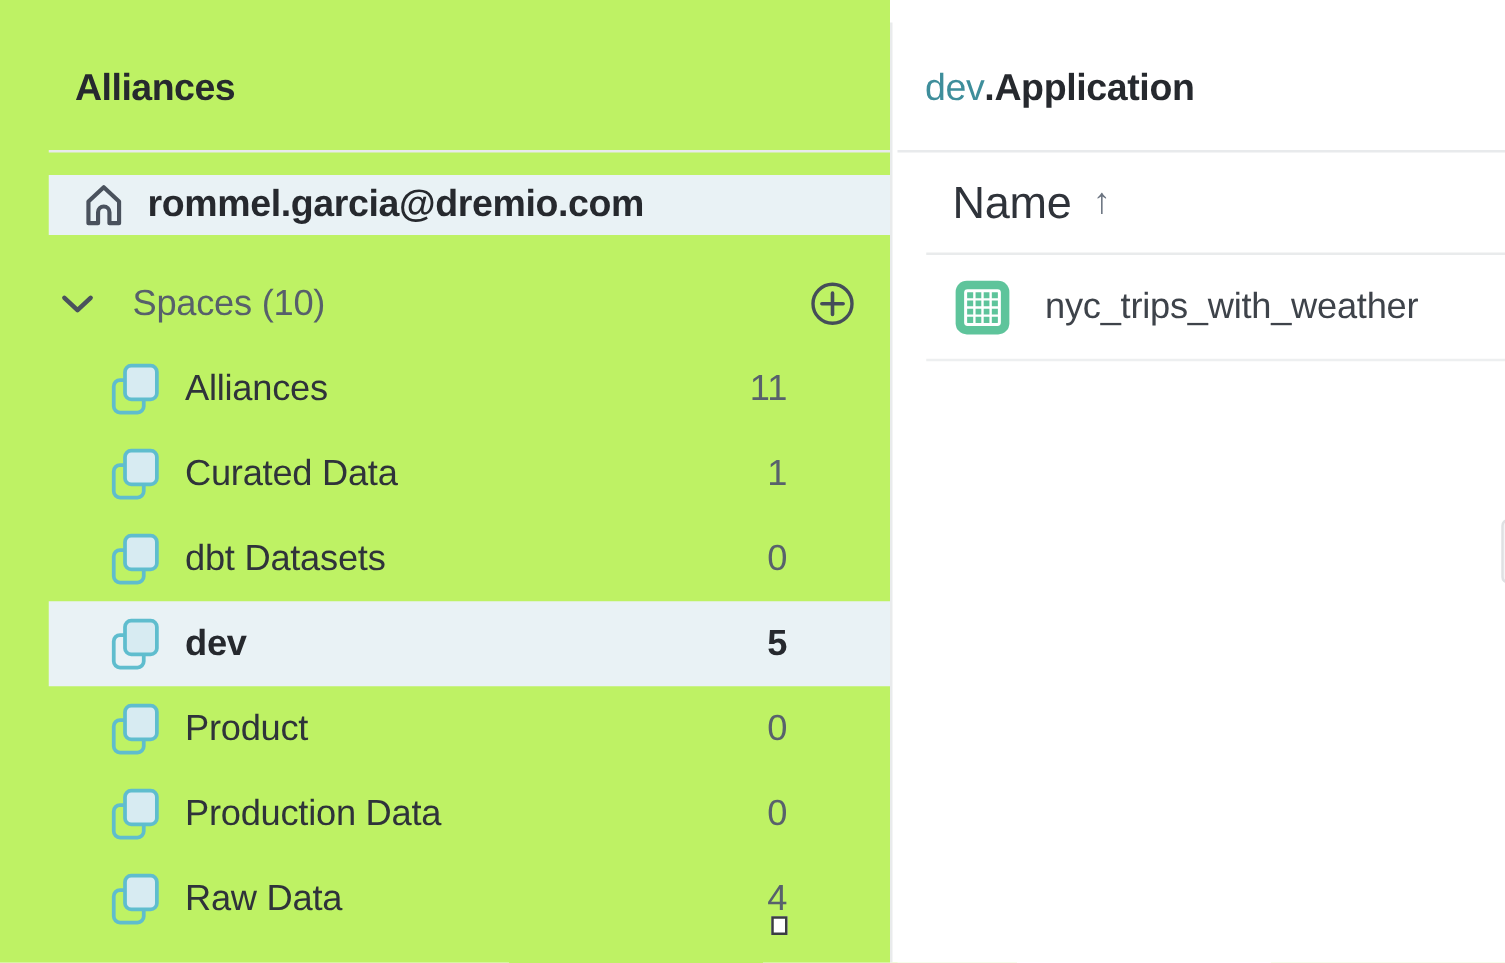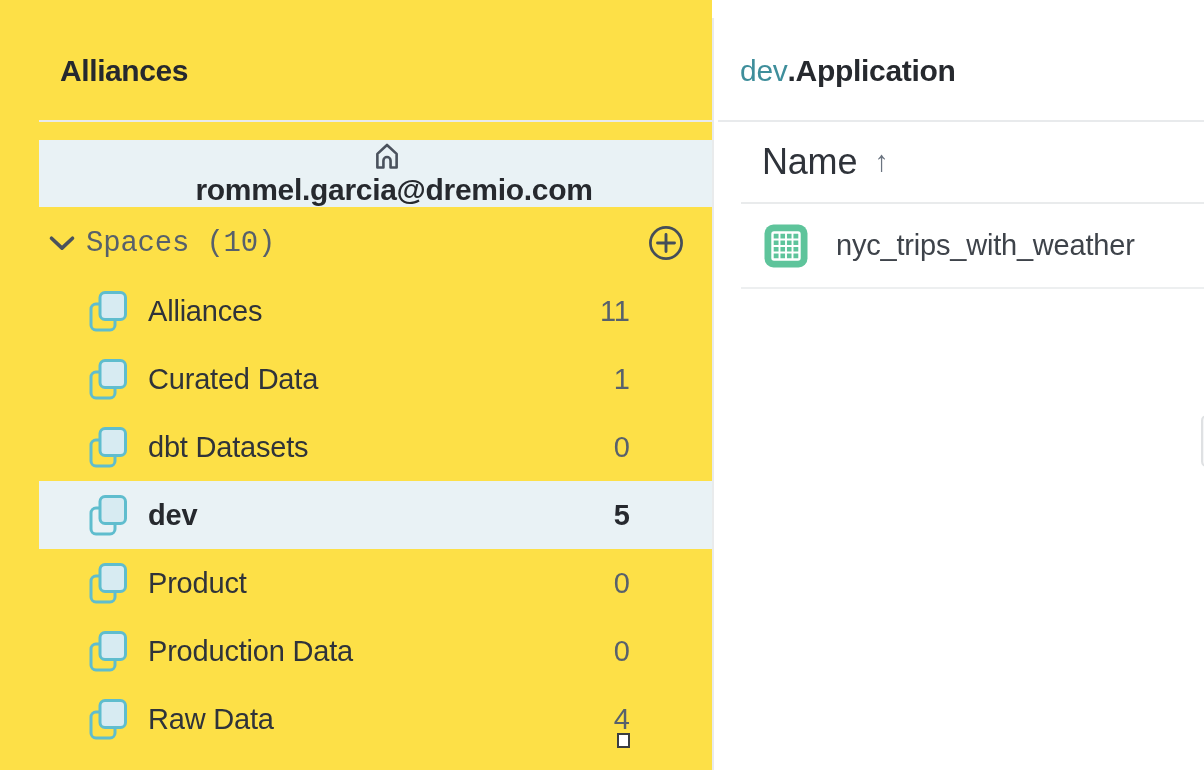--- a/index.html
+++ b/index.html
@@ -1,33 +1,33 @@
 <!DOCTYPE html>
 <html><head>
 <meta charset="utf-8">
 <style>
   * { margin:0; padding:0; box-sizing:border-box; }
   html,body { width:1204px; height:770px; background:#ffffff; overflow:hidden;
               font-family:"Liberation Sans","DejaVu Sans",sans-serif; }
 
   
-  .left-panel { position:absolute; left:0; top:0; width:712px; height:770px; background:#fde047; }
+  .left-panel { position:absolute; left:0; top:0; width:712px; height:770px; background:#bef264; }
   .panel-title { position:absolute; left:60px; top:54px; font-size:30px; font-weight:700;
                  color:#26292e; letter-spacing:-0.4px; }
   .h-divider { position:absolute; height:2px; background:#e8eaec; }
   .hd-left { left:39px; width:673px; top:120px; }
 
-  .home-row { position:absolute; left:39px; top:140px; width:673px; height:67px;
-              background:#e9f2f5; display:flex; align-items:center; padding-left:23px; cursor:pointer;flex-direction:column; }
+  .home-row { position:absolute; left:39px; top:140px; width:673px; height:48px;
+              background:#e9f2f5; display:flex; align-items:center; padding-left:23px; cursor:pointer; }
   .home-row .label { font-size:30px; font-weight:700; color:#26292e; margin-left:14px; letter-spacing:-0.3px; }
 
   .spaces-header { position:absolute; left:39px; top:216px; width:673px; height:54px;
                    display:flex; align-items:center; }
   .spaces-header .chev { margin-left:9px; cursor:pointer; display:block; }
-  .spaces-header .label { font-size:29px; color:#57606b; margin-left:10px; letter-spacing:-0.2px;font-family:Liberation Mono, monospace; }
+  .spaces-header .label { font-size:29px; color:#57606b; margin-left:30px; letter-spacing:-0.2px; }
   .plus-btn { position:absolute; left:608px; top:8px; width:38px; height:38px; cursor:pointer; }
 
   .space-rows { position:absolute; left:39px; top:277px; width:673px; }
   .space-row { height:68px; display:flex; align-items:center; padding-left:49px; cursor:pointer; }
   .space-row .s-icon { flex:0 0 auto; display:block; }
   .space-row .s-name { font-size:29px; color:#2f333a; margin-left:20px; letter-spacing:-0.2px;
                        white-space:nowrap; }
   .space-row .s-count { font-size:29px; color:#58616c; margin-left:auto; margin-right:82px;
                         min-width:34px; text-align:right; }
   .space-row.selected { background:#e9f2f5; }

